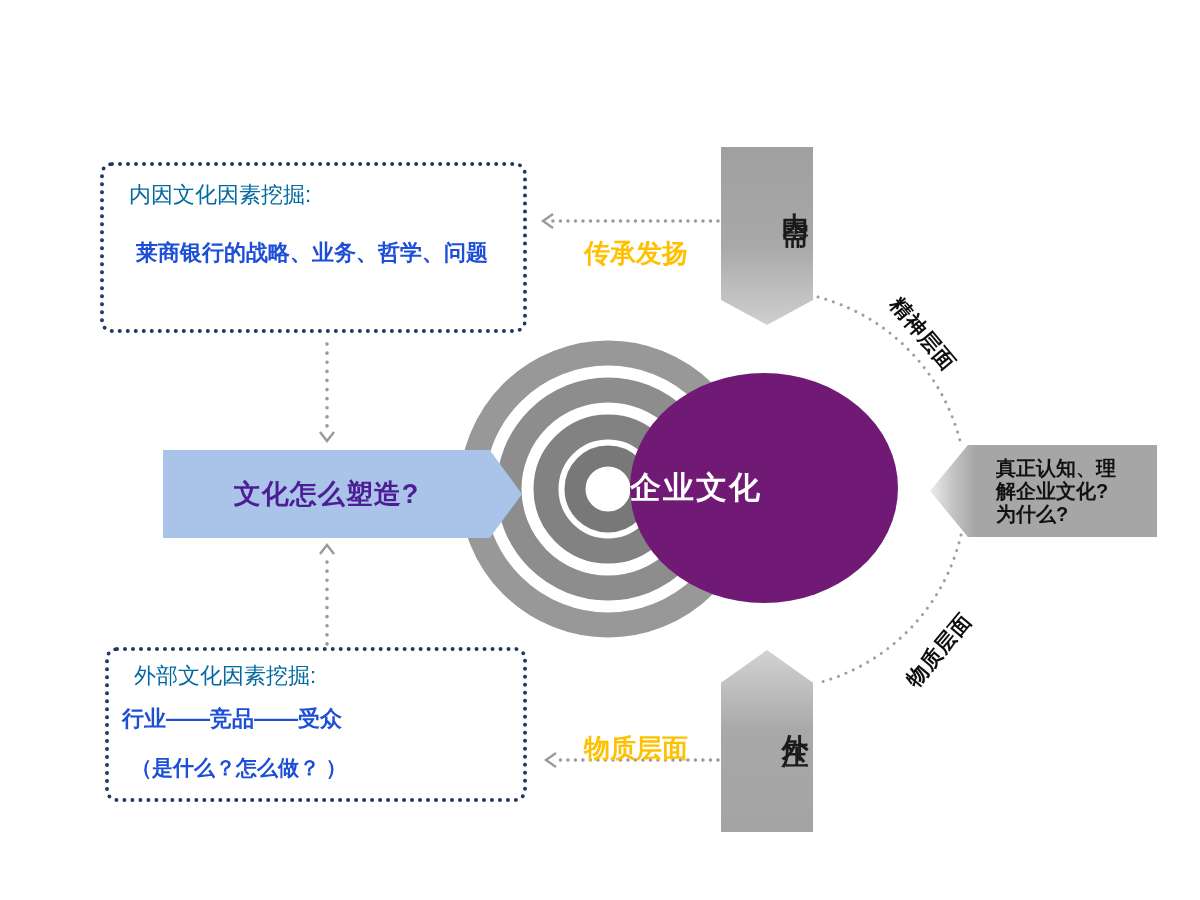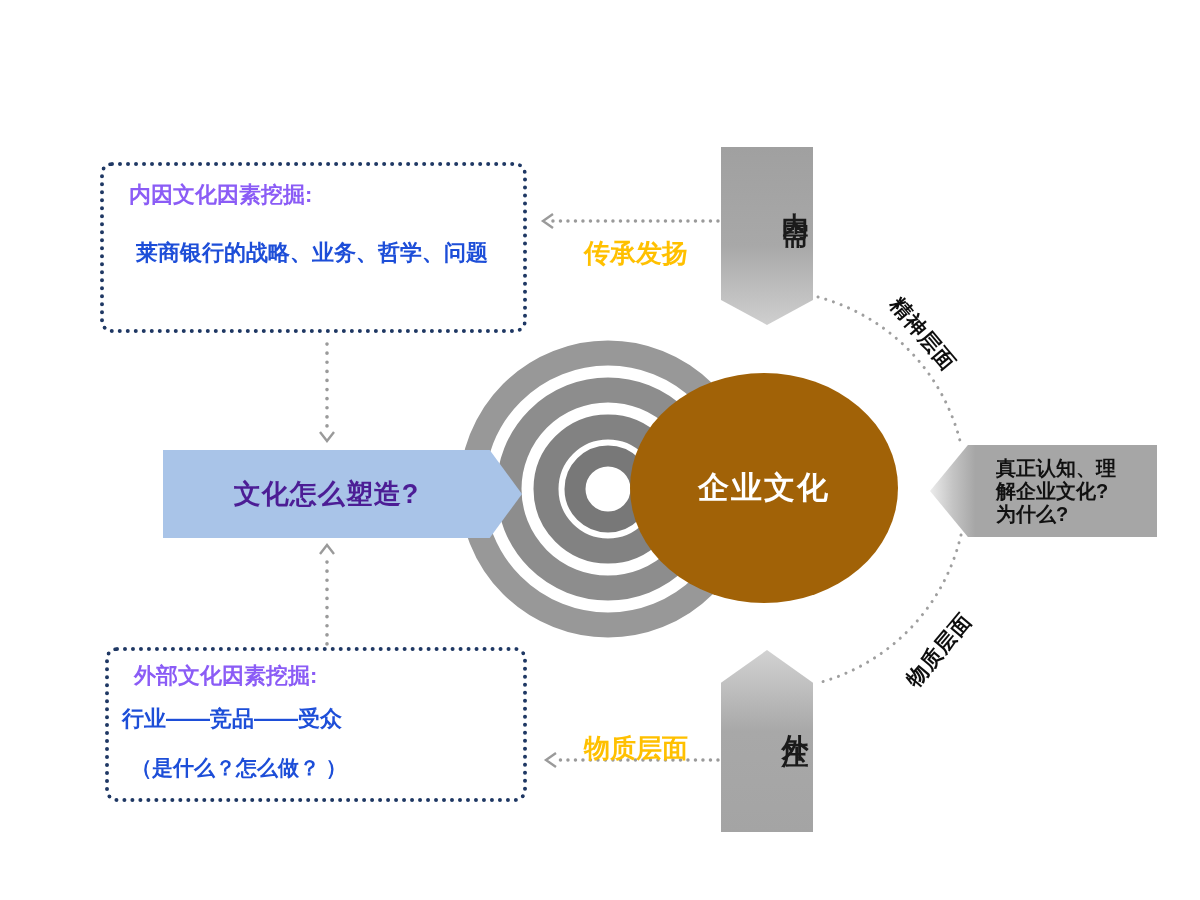--- a/index.html
+++ b/index.html
@@ -10,41 +10,41 @@
   svg.layer{position:absolute;left:0;top:0;pointer-events:none;}
 
   
   .dot-box{
     position:absolute;
     border:4px dotted #1f3864;
     border-radius:12px;
     background:#ffffff;
     box-sizing:border-box;
   }
-  .dot-box .bx-title{position:absolute;font-size:22px;font-weight:700;color:#8b5cf6;white-space:nowrap;}
+  .dot-box .bx-title{position:absolute;font-size:22px;font-weight:400;color:#0369a1;white-space:nowrap;}
   .dot-box .bx-line{position:absolute;font-size:22px;font-weight:700;color:#1d4ed8;white-space:nowrap;}
   .dot-box .bx-line.small{font-size:21px;}
 
   
   .blue-arrow{
     position:absolute;left:163px;top:450px;width:359px;height:88px;
     background:#a9c4e8;
     clip-path:polygon(0 0,91% 0,100% 50%,91% 100%,0 100%);
     display:flex;align-items:center;
   }
   .blue-arrow span{
     display:block;width:327px;text-align:center;
     color:#4c1d95;font-size:27px;font-weight:700;letter-spacing:1px;
   }
 
   
   .red-ellipse{
     position:absolute;left:630px;top:373px;width:268px;height:230px;
-    background:#a16207;border-radius:50%;
-    display:flex;align-items:center;justify-content:center;
+    background:#701a75;border-radius:50%;
+    display:flex;align-items:center;
   }
   .red-ellipse span{color:#ffffff;font-size:31px;font-weight:700;letter-spacing:2px;}
 
   
   .gray-arrow{position:absolute;left:721px;width:92px;}
   .gray-arrow.inner{
     top:147px;height:178px;
     background:linear-gradient(180deg,#a0a0a0 0%,#a8a8a8 55%,#cfcfcf 100%);
     clip-path:polygon(0 0,100% 0,100% 86%,50% 100%,0 86%);
   }

